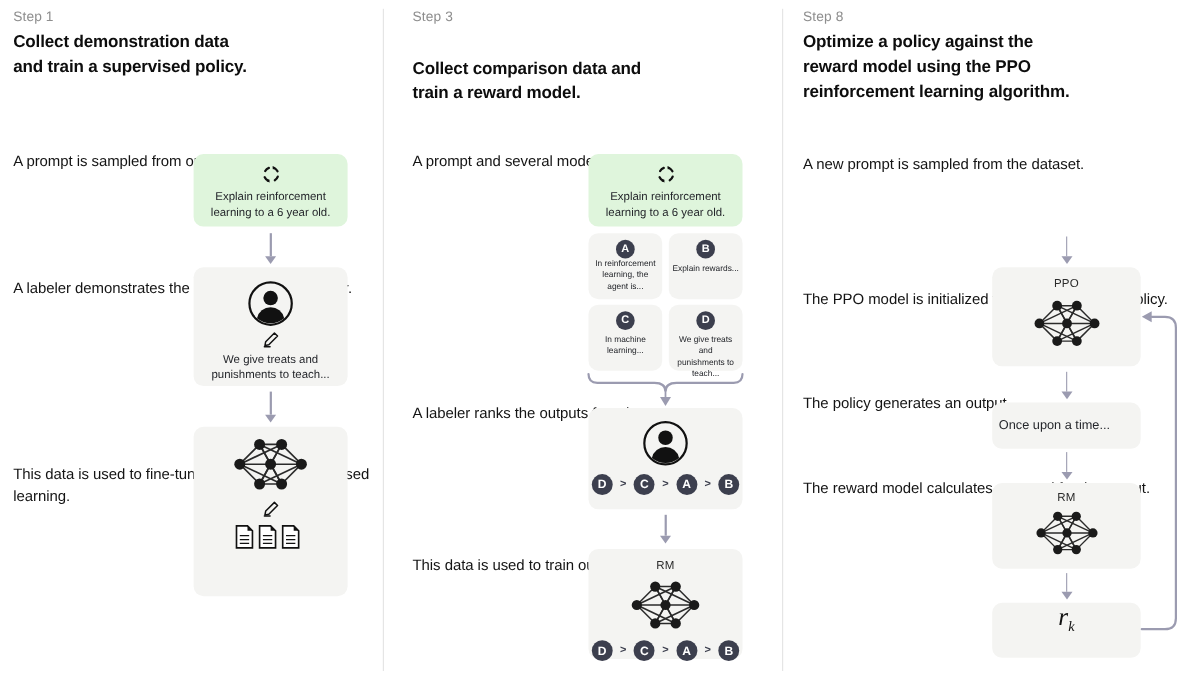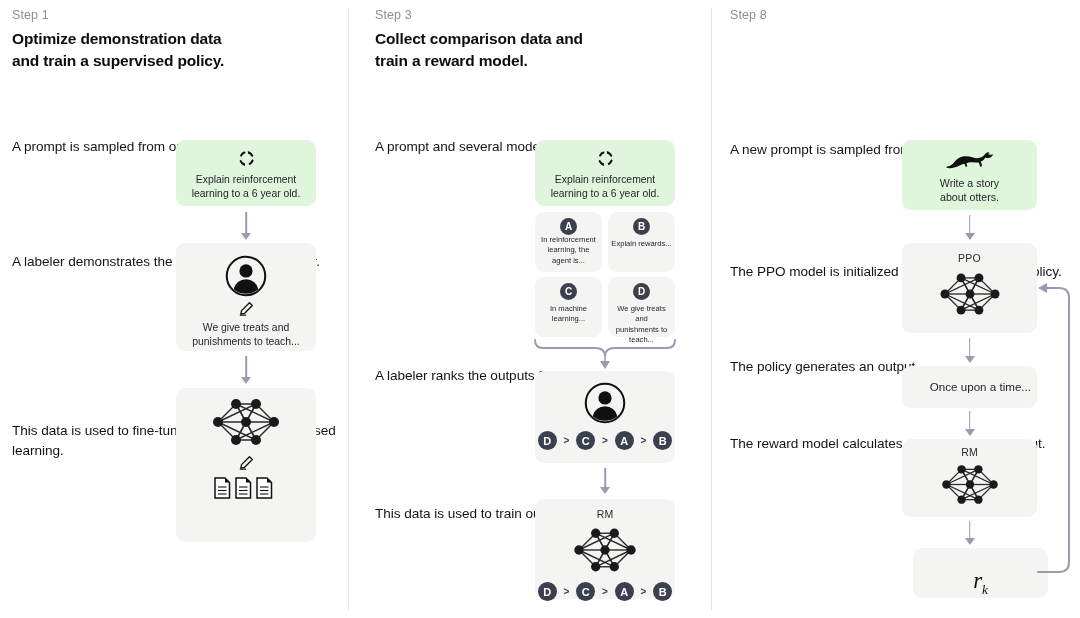--- a/index.html
+++ b/index.html
@@ -114,21 +114,21 @@
 <body>
 
 <div id="page">
 
   <div class="divider div-1"></div>
   <div class="divider div-2"></div>
 
   <div class="col col-1">
 
     <div class="step-label">Step 1</div>
-    <div class="step-title" style="white-space:pre-line;">Optimize demonstration data
+    <div class="step-title" style="white-space:pre-line;">Collect demonstration data
 and train a supervised policy.</div>
 
     <div class="desc" style="top:137px;">A prompt is
 sampled from our
 prompt dataset.</div>
     <div class="desc" style="top:252px;">A labeler
 demonstrates the
 desired output
 behavior.</div>
     <div class="desc" style="top:421px;">This data is used to
@@ -245,21 +245,21 @@
               <path d="M54 2 l4.5 4.5 H54 Z"></path>
           </g>
         </svg>
       </div>
     </div>
   </div>
 
   <div class="col col-2">
 
     <div class="step-label">Step 3</div>
-    <div class="step-title" style="white-space:pre-line;">Collect comparison data and
+    <div class="step-title" style="white-space:pre-line;margin-top:24px;">Collect comparison data and
 train a reward model.</div>
 
     <div class="desc" style="top:137px;">A prompt and
 several model
 outputs are
 sampled.</div>
     <div class="desc" style="top:366px;">A labeler ranks the
 outputs from best
 to worst.</div>
     <div class="desc" style="top:504px;">This data is used
@@ -383,55 +383,36 @@
         <span class="badge lg">A</span>
         <span class="rank-gt">&gt;</span>
         <span class="badge lg">B</span>
       </div>
     </div>
   </div>
 
   <div class="col col-3">
 
     <div class="step-label">Step 8</div>
+    <div class="step-title" style="white-space:pre-line;">Optimize a policy against the
+reward model using the PPO
+reinforcement learning algorithm.</div>
 
     <div class="desc" style="top:140px;">A new prompt is
 sampled from
 the dataset.</div>
     <div class="desc" style="top:262px;">The PPO model is
 initialized from the
 supervised policy.</div>
     <div class="desc" style="top:357px;">The policy generates
 an output.</div>
     <div class="desc" style="top:434px;">The reward model
 calculates a reward
 for the output.</div>
 
-    <div class="box green" style="left:184px; top:140px; width:135px; height:70px;">
-      <div style="padding-top:8px;">
-        <svg class="icon" width="50" height="22" viewBox="0 0 64 28">
-          <path d="M2.5 23.5 C6 23.5 9 21.6 11.5 18.5 C15 14 19.5 10.5 26.5 10.5
-                   C33 10.5 37 13 41.5 13 C46 13 49 10.6 51.2 8
-                   C52.4 6.6 53.6 5.2 55.3 5.4 C56.6 5.6 57.2 6.7 57.6 7.6
-                   C58 8.5 58.8 8.9 59.9 8.6 L62 7.8 L60.6 9.9
-                   C59.6 11.4 58 12.6 55.8 12.8 C54.2 13 53 12.6 51.8 12
-                   C50.4 14.4 48.4 16.4 45.6 17.6 C46.6 19 47.2 20.7 47.3 22.4
-                   C47.35 23.3 46.8 23.9 46 23.9 C45.2 23.9 44.7 23.3 44.6 22.5
-                   C44.4 20.9 43.8 19.5 42.9 18.4 C42 18.5 41 18.55 40 18.5
-                   L33.5 18.2 C31 18.1 29 18.6 27.3 19.6 C27.9 20.6 28.3 21.7 28.4 22.6
-                   C28.5 23.4 28 24 27.2 24 C26.4 24 25.9 23.5 25.8 22.7
-                   C25.7 21.8 25.3 20.9 24.8 20.2 C23.4 20.4 21.8 20.9 20 21.8
-                   C16 23.8 12.2 25.6 7 25.8 C5 25.9 3 25.6 1.4 25
-                   Z" fill="#111"></path>
-          <circle cx="56.5" cy="7.6" r="0.95" fill="#fff"></circle>
-        </svg>
-      </div>
-      <div class="box-text" style="margin-top:6px; white-space:pre-line; font-size:10.6px;">Write a story
-about otters.</div>
-    </div>
 
     <div class="arrow" style="left:184px; top:215px; width:135px; height:25px;">
       <div class="shaft" style="height:18px;"></div>
         <div class="head"></div>
     </div>
 
     <div class="box" style="left:184px; top:243px; width:135px; height:90px;">
       <div class="box-title" style="padding-top:9px;">PPO</div>
       <div style="margin-top:4px;">
         <svg class="icon" width="68" height="52" viewBox="0 0 76 58">
@@ -466,21 +447,21 @@
           </g>
         </svg>
       </div>
     </div>
 
     <div class="arrow" style="left:184px; top:338px; width:135px; height:25px;">
       <div class="shaft" style="height:18px;"></div>
         <div class="head"></div>
     </div>
 
-    <div class="box" style="left:184px; top:366px; width:135px; height:42px; display:flex; align-items:center; justify-content:flex-end;">
+    <div class="box" style="left:184px; top:366px; width:135px; height:42px; display:flex; align-items:center; justify-content:flex-start;">
       <div class="box-text mid">Once upon a time...</div>
     </div>
 
     <div class="arrow" style="left:184px; top:411px; width:135px; height:25px;">
       <div class="shaft" style="height:18px;"></div>
         <div class="head"></div>
     </div>
 
     <div class="box" style="left:184px; top:439px; width:135px; height:78px;">
       <div class="box-title" style="padding-top:7px;">RM</div>
@@ -517,21 +498,21 @@
           </g>
         </svg>
       </div>
     </div>
 
     <div class="arrow" style="left:184px; top:521px; width:135px; height:24px;">
       <div class="shaft" style="height:17px;"></div>
         <div class="head"></div>
     </div>
 
-    <div class="box" style="left:195px; top:548px; width:135px; height:50px; display:flex; align-items:flex-end; justify-content:center;">
+    <div class="box" style="left:184px; top:548px; width:135px; height:50px; display:flex; align-items:flex-start; justify-content:center;">
       <div class="rk">
         <span>r</span><sub>k</sub>
       </div>
     </div>
 
     <div style="position:absolute; left:315px; top:280px; width:46px; height:295px;">
       <svg width="46" height="295" viewBox="0 0 46 295">
         <path d="M5 292 L26 292 Q36 292 36 282 L36 18 Q36 8 26 8 L14 8" fill="none" stroke="#9b9bb0" stroke-width="2" stroke-linecap="round"></path>
         <path d="M14 3 L14 13 L5 8 Z" fill="#9b9bb0"></path>
       </svg>

